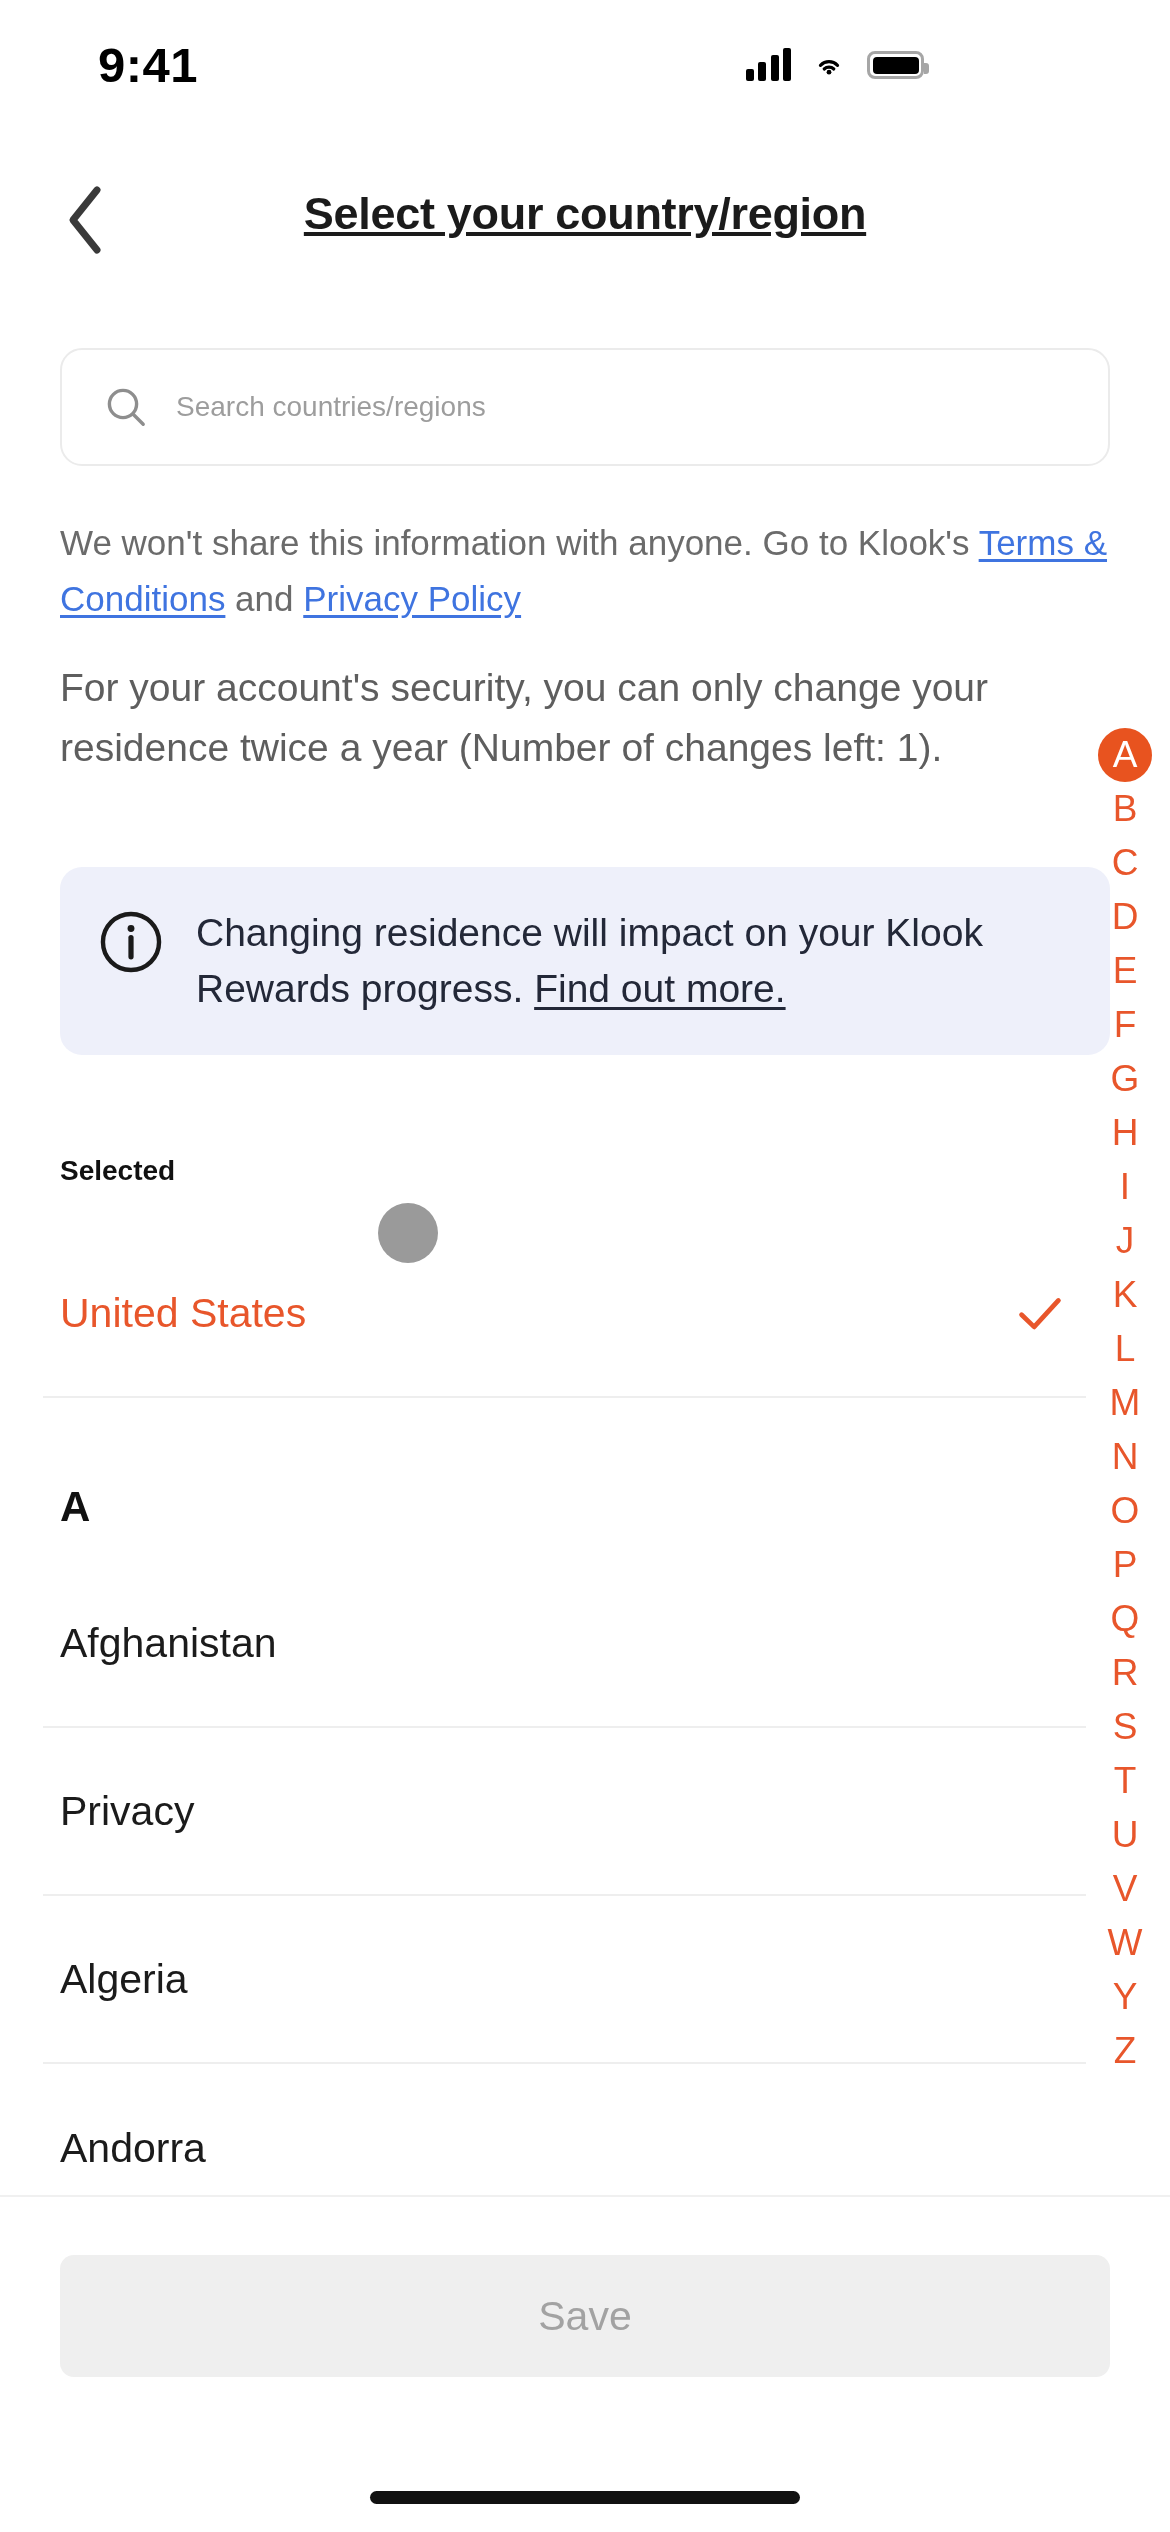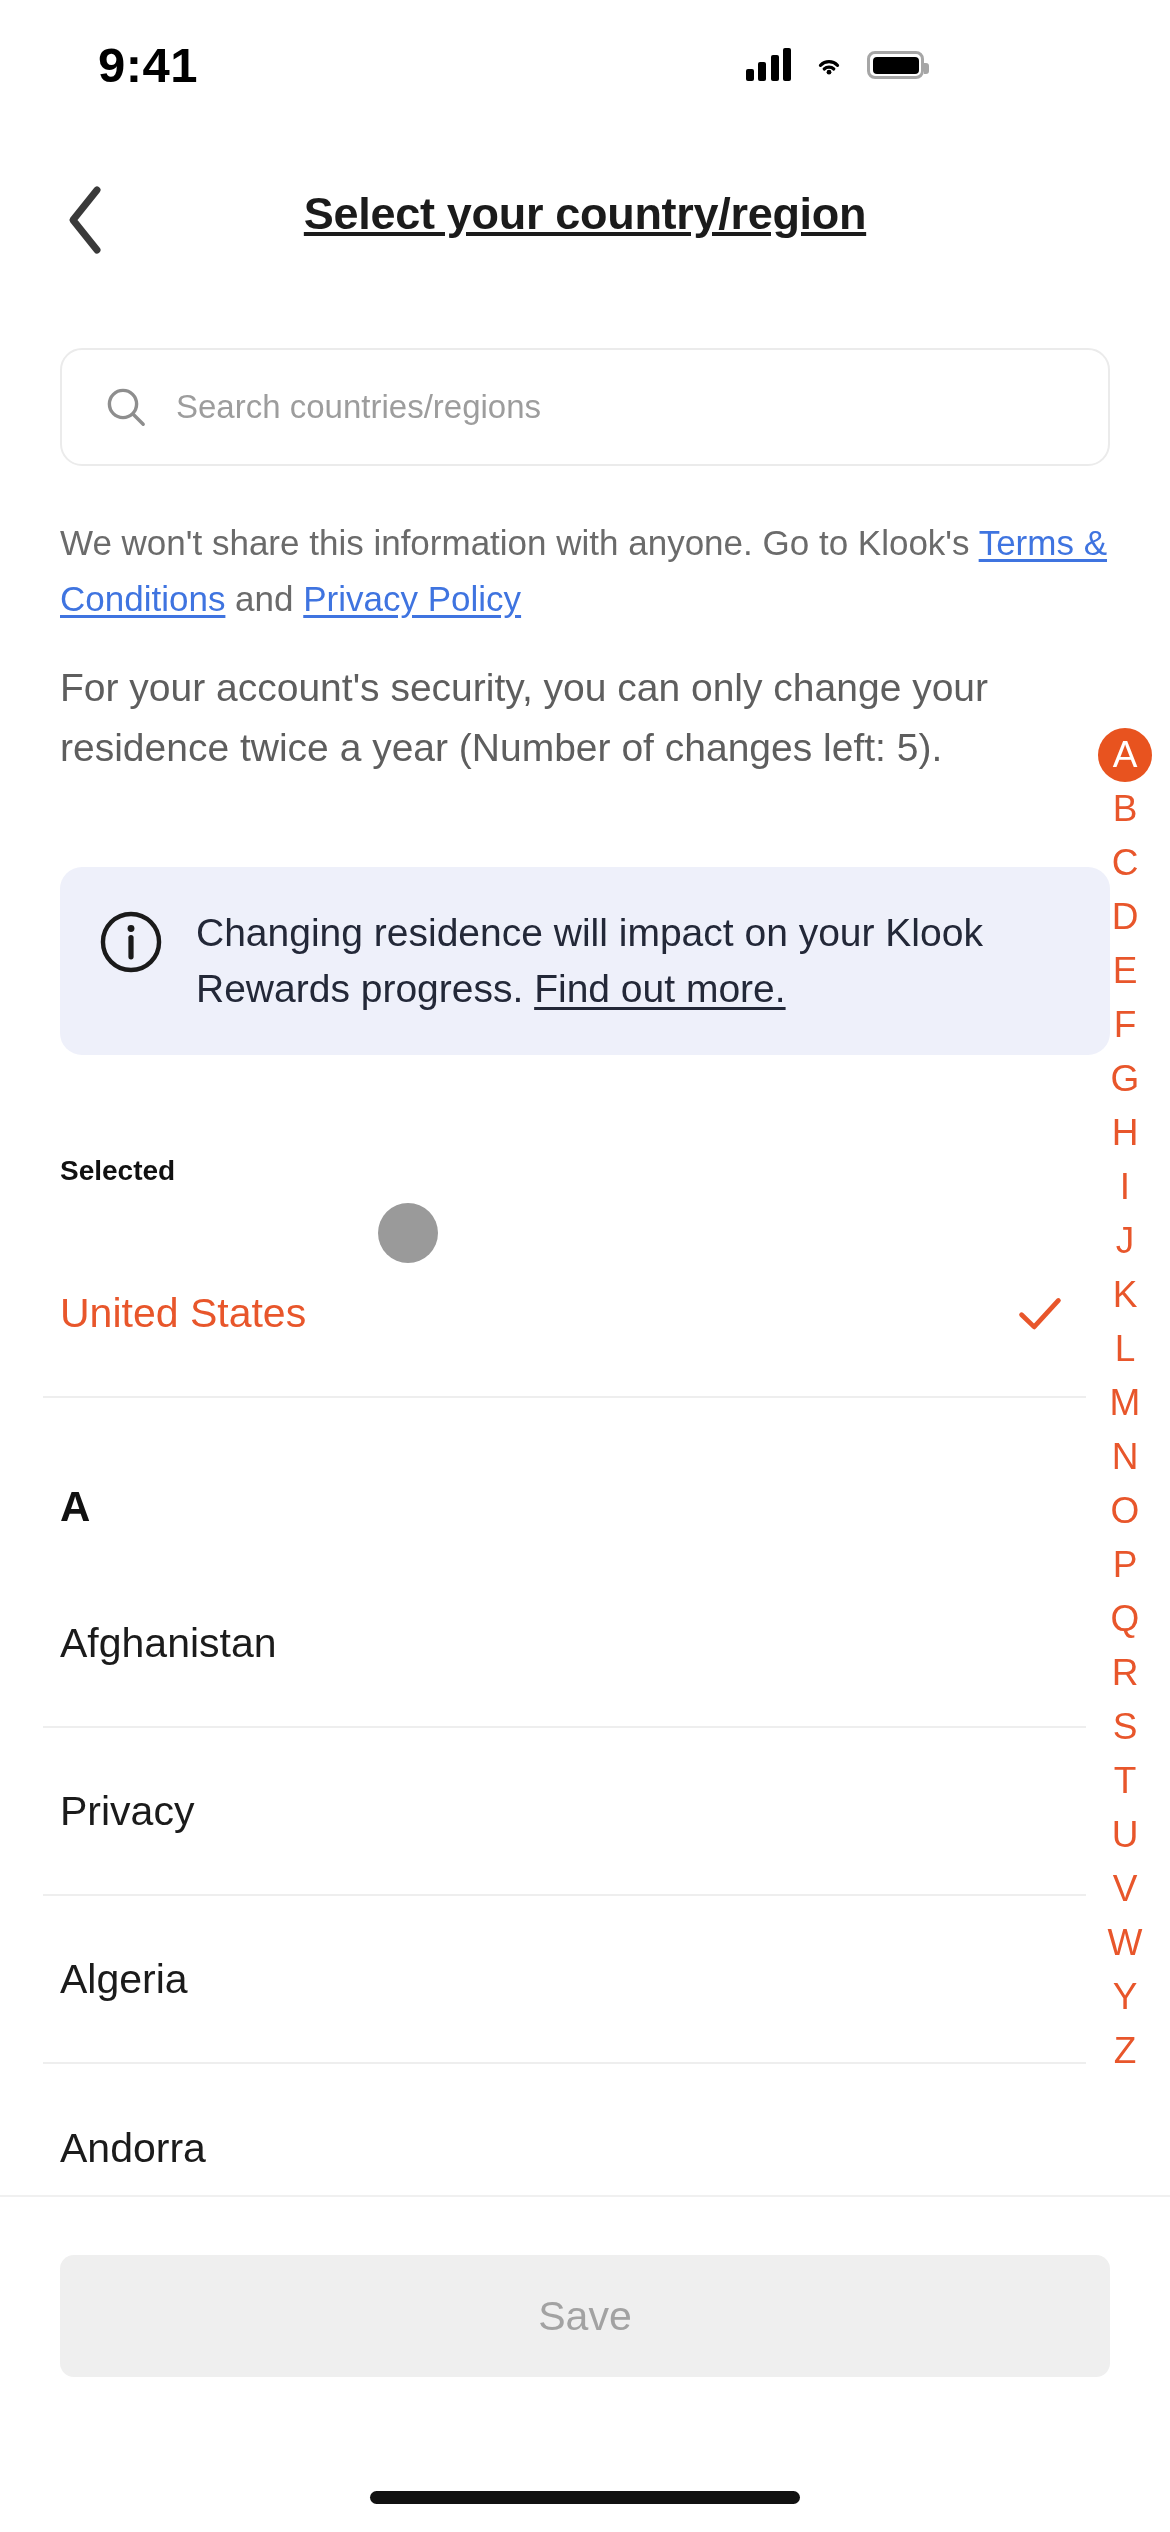--- a/index.html
+++ b/index.html
@@ -59,21 +59,21 @@
     position:absolute; top:348px; left:60px;
     width:1050px; height:118px;
     border:2px solid #ebebeb; border-radius:22px;
     background:#fff;
     display:flex; align-items:center; padding:0 40px;
   }
   .search-icon{ width:48px; height:48px; flex:0 0 48px; margin-right:26px; }
   .search-input{
     flex:1; border:none; outline:none; background:transparent;
     font-family:"Liberation Sans", sans-serif;
-    font-size:33px; color:#2a2a2a;
+    font-size:28px; color:#2a2a2a;
   }
   .search-input::placeholder{ color:#9d9d9d; }
 
   
   .disclaimer{
     position:absolute; top:515px; left:60px; width:1060px;
     font-size:35px; line-height:56px; color:#6b6b6b;
   }
   .disclaimer a{ color:#3f74e0; text-decoration:underline; text-underline-offset:4px; }
 
@@ -189,21 +189,21 @@
     <circle cx="10.5" cy="10.5" r="6.8" stroke="#8e8e8e" stroke-width="1.7" fill="none"></circle>
     <line x1="15.6" y1="15.6" x2="20.6" y2="20.6" stroke="#8e8e8e" stroke-width="1.7" stroke-linecap="round"></line>
   </svg>
   <input class="search-input" type="text" placeholder="Search countries/regions" style="">
 </div>
 
 <div class="disclaimer">
   <span>We won't share this information with anyone. Go to Klook's </span><a href="#">Terms &amp; Conditions</a><span> and </span><a href="#">Privacy Policy</a>
 </div>
 
-<div class="security-note">For your account's security, you can only change your residence twice a year (Number of changes left: 5).</div>
+<div class="security-note">For your account's security, you can only change your residence twice a year (Number of changes left: 1).</div>
 
 <div class="info-banner">
   <svg class="info-icon" viewBox="0 0 24 24">
     <circle cx="12" cy="12" r="10.2" stroke="#1a1a1a" stroke-width="1.6" fill="none"></circle>
     <circle cx="12" cy="7.1" r="1.25" fill="#1a1a1a"></circle>
     <line x1="12" y1="10.4" x2="12" y2="17.4" stroke="#1a1a1a" stroke-width="1.9" stroke-linecap="round"></line>
   </svg>
   <div class="info-text">
     <span>Changing residence will impact on your Klook Rewards progress. </span><a href="#">Find out more.</a>
   </div>

